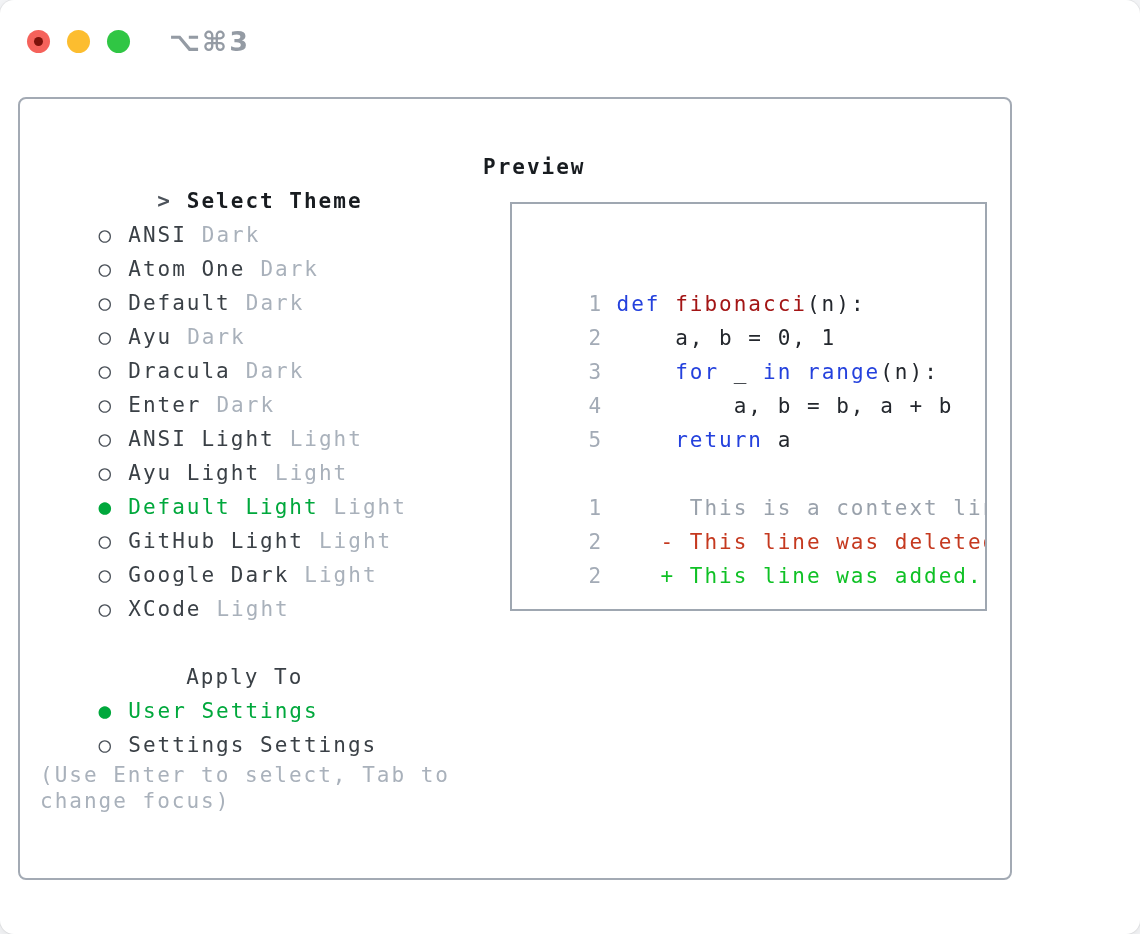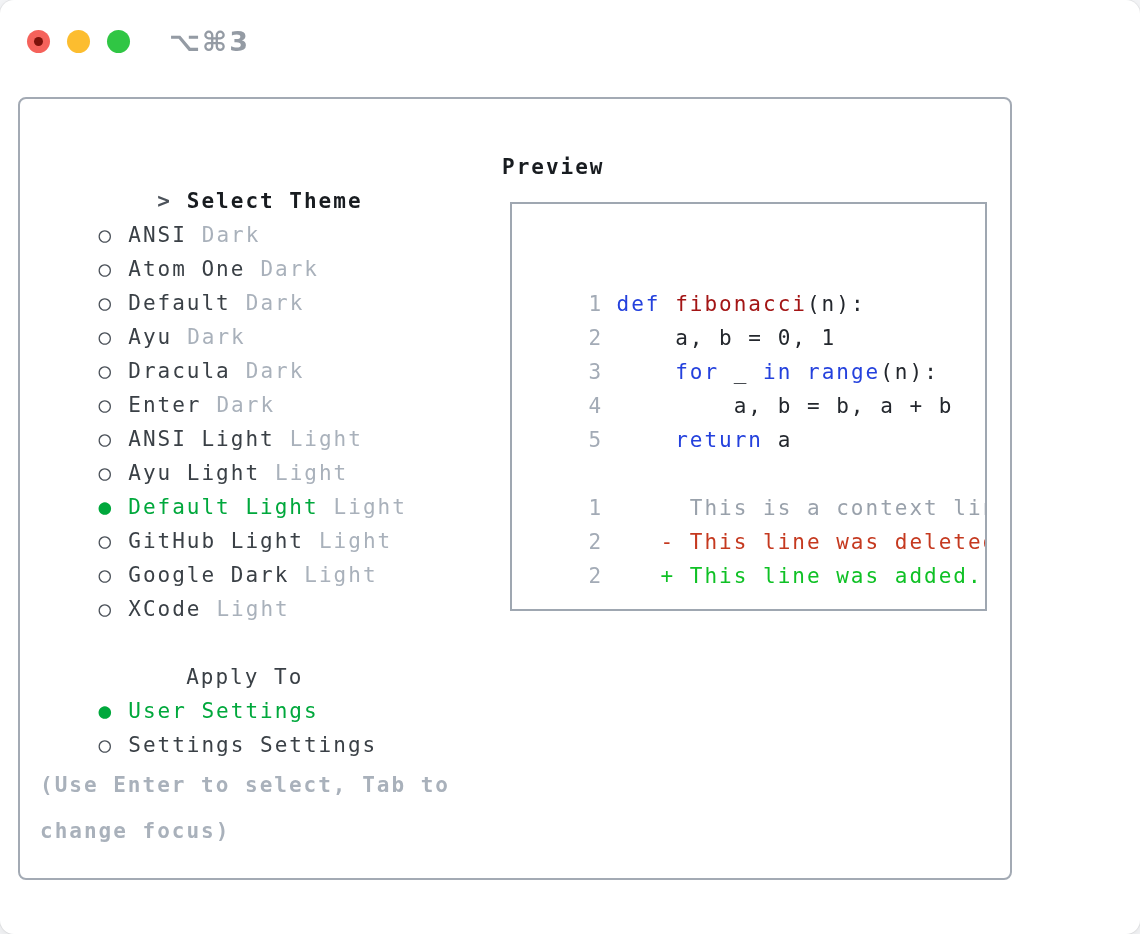--- a/index.html
+++ b/index.html
@@ -57,30 +57,29 @@
   .hdr { font-weight: bold; color: var(--header_text, #181c20); }
   .mk  { color: var(--marker_gray, #4c525a); }
   .pad1 { padding-left: 15px; }
   .pad2 { padding-left: 29px; }
   .vr  { color: var(--muted_gray, #a9b1bb); }
   .row.selected .mk, .row.selected .nm { color: var(--accent_green, #00a83c); }
   .spacer { height: 34px; }
 
   .left-col { position: absolute; left: 20px; top: 51px; }
   .hint {
-    height: 68px; line-height: 46px;
+    height: 68px; line-height: 26px;
     white-space: pre-line;
     font-size: 21px; letter-spacing: 2px;
     color: var(--muted_gray, #a9b1bb);
-    font-weight: bold;
   }
 
   
   .preview-title {
-    position: absolute; left: 482px; top: 51px;
+    position: absolute; left: 463px; top: 51px;
     height: 34px; line-height: 34px;
     font-size: 21px; letter-spacing: 2px;
     font-weight: bold; color: var(--header_text, #181c20);
   }
   .preview-box {
     position: absolute; left: 490px; top: 103px;
     width: 477px; height: 409px;
     border: 2px solid var(--preview_border, #9fa7b1);
     padding: 49px 0 0 18px;
     background: #ffffff;

